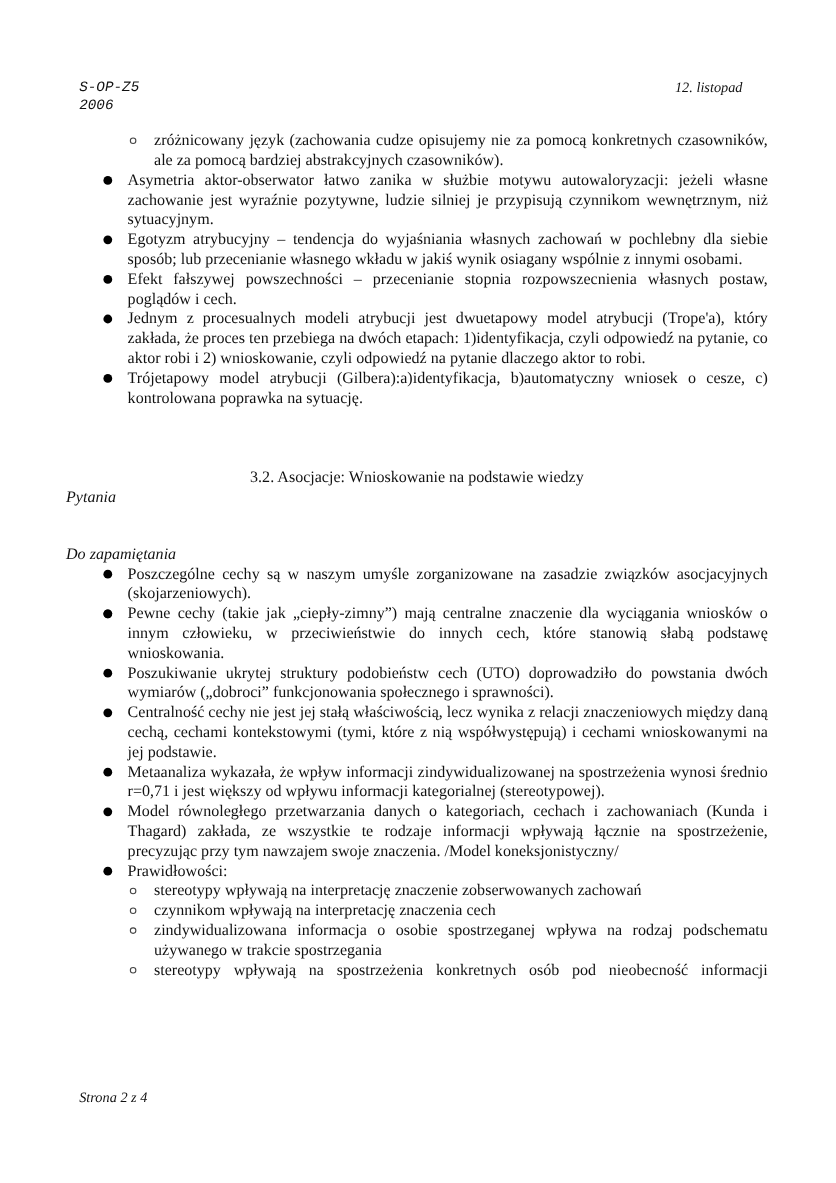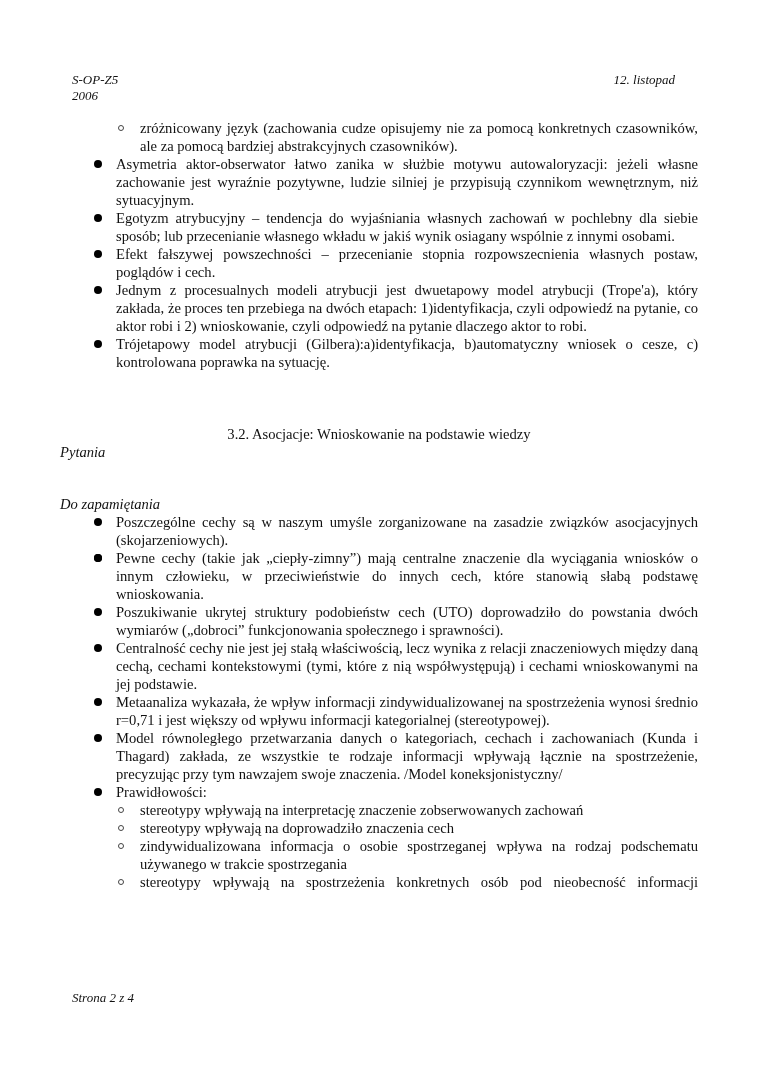--- a/index.html
+++ b/index.html
@@ -1,19 +1,19 @@
 <!DOCTYPE html>
 <html><head>
 <meta charset="utf-8">
 <style>
   html, body { margin: 0; padding: 0; background: #ffffff; }
   body { width: 760px; height: 1075px; position: relative; overflow: hidden;
          font-family: "Liberation Serif", serif; color: #111; }
   .hdr { position: absolute; font-style: italic; font-size: 13px; line-height: 16px; }
-  .hdr-left { left: 72px; top: 72px; }
+  .hdr-left { left: 72px; top: 72px; font-family: Liberation Mono, monospace; }
   .hdr-right { right: 85px; top: 72px; }
   .content { position: absolute; left: 60px; top: 119px; width: 638px; font-size: 14.6px; line-height: 18px; }
   ul.main { list-style: none; margin: 0; padding: 0; }
   ul.main > li { position: relative; padding-left: 56px; text-align: justify; }
   ul.main > li > .dot { position: absolute; left: 34px; top: 5px; width: 8px; height: 8px; border-radius: 50%; background: #000; }
   ul.sub { list-style: none; margin: 0; padding: 0; }
   ul.sub.top { margin-left: 0; }
   ul.sub > li { position: relative; padding-left: 80px; text-align: justify; }
   ul.sub.nested > li { padding-left: 24px; }
   ul.sub > li > .ring { position: absolute; left: 58px; top: 6px; width: 4px; height: 4px; border: 1px solid #444; border-radius: 50%; }
@@ -54,21 +54,21 @@
     <li><span class="dot"></span><span>Poszczególne cechy są w naszym umyśle zorganizowane na zasadzie związków asocjacyjnych (skojarzeniowych).</span></li>
     <li><span class="dot"></span></li>
     <li><span class="dot"></span><span>Pewne cechy (takie jak „ciepły-zimny”) mają centralne znaczenie dla wyciągania wniosków o innym człowieku, w przeciwieństwie do innych cech, które stanowią słabą podstawę wnioskowania.</span></li>
     <li><span class="dot"></span><span>Poszukiwanie ukrytej struktury podobieństw cech (UTO) doprowadziło do powstania dwóch wymiarów („dobroci” funkcjonowania społecznego i sprawności).</span></li>
     <li><span class="dot"></span><span>Centralność cechy nie jest jej stałą właściwością, lecz wynika z relacji znaczeniowych między daną cechą, cechami kontekstowymi (tymi, które z nią współwystępują) i cechami wnioskowanymi na jej podstawie.</span></li>
     <li><span class="dot"></span><span>Metaanaliza wykazała, że wpływ informacji zindywidualizowanej na spostrzeżenia wynosi średnio r=0,71 i jest większy od wpływu informacji kategorialnej (stereotypowej).</span></li>
     <li><span class="dot"></span><span>Model równoległego przetwarzania danych o kategoriach, cechach i zachowaniach (Kunda i Thagard) zakłada, ze wszystkie te rodzaje informacji wpływają łącznie na spostrzeżenie, precyzując przy tym nawzajem swoje znaczenia. /Model koneksjonistyczny/</span></li>
     <li><span class="dot"></span><span>Prawidłowości:</span>
       <ul class="sub nested">
         <li><span class="ring"></span><span>stereotypy wpływają na interpretację znaczenie zobserwowanych zachowań</span></li>
-        <li><span class="ring"></span><span>stereotypy wpływają na doprowadziło znaczenia cech</span></li>
+        <li><span class="ring"></span><span>czynnikom wpływają na interpretację znaczenia cech</span></li>
         <li><span class="ring"></span><span>zindywidualizowana informacja o osobie spostrzeganej wpływa na rodzaj podschematu używanego w trakcie spostrzegania</span></li>
         <li>
             <span class="ring"></span>
             <span class="justify-last" style="display:block;text-align-last:justify;">stereotypy wpływają na spostrzeżenia konkretnych osób pod nieobecność informacji</span>
           </li>
       </ul>
     </li>
   </ul>
 </div>
 

